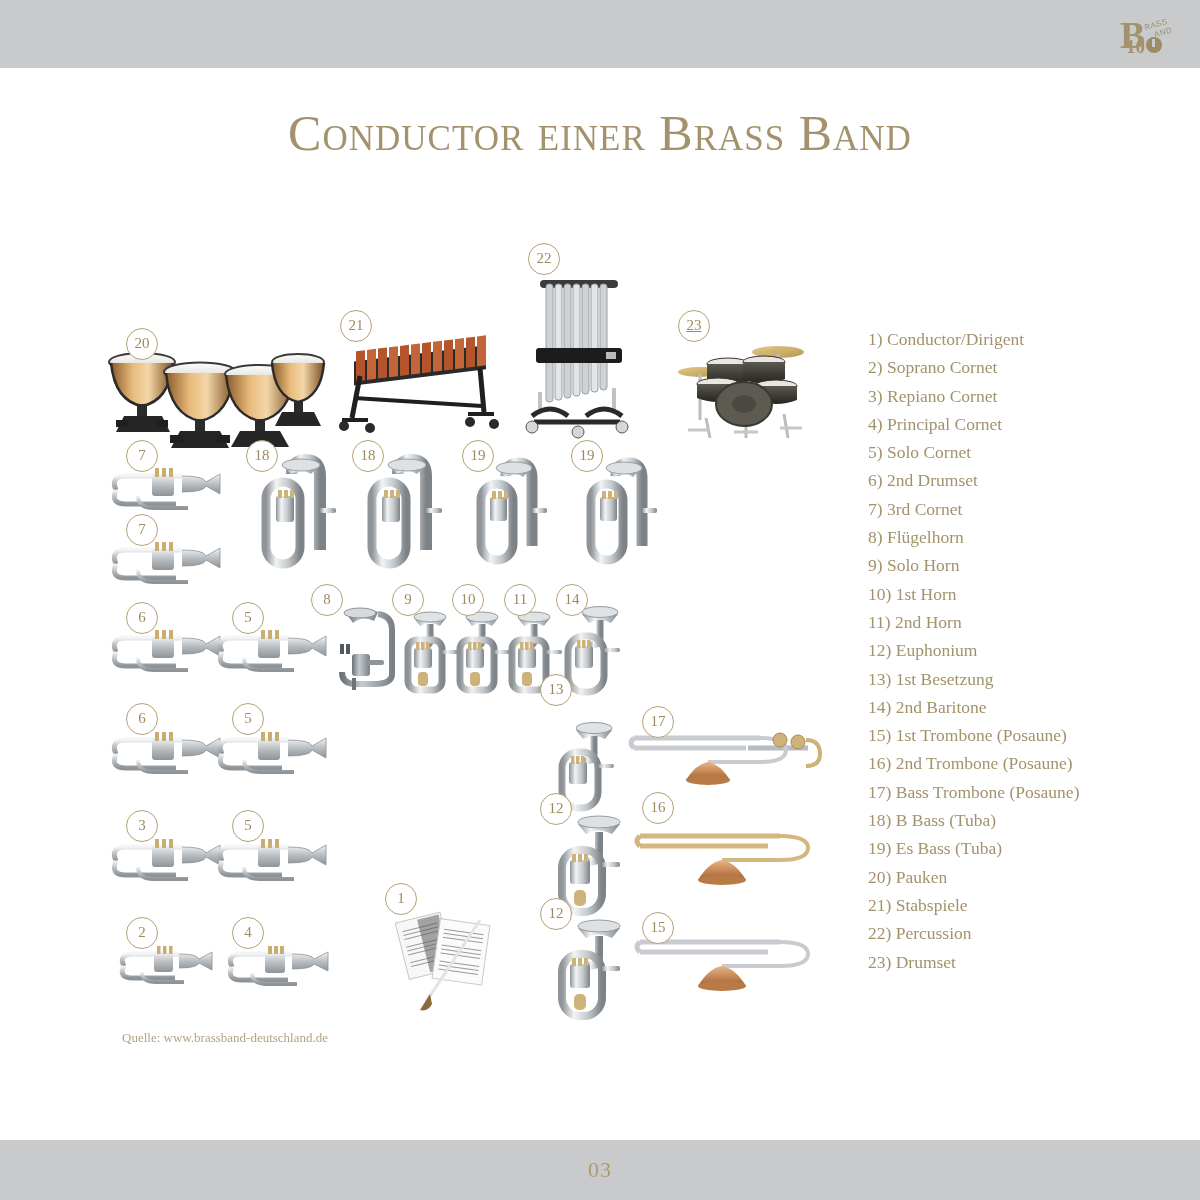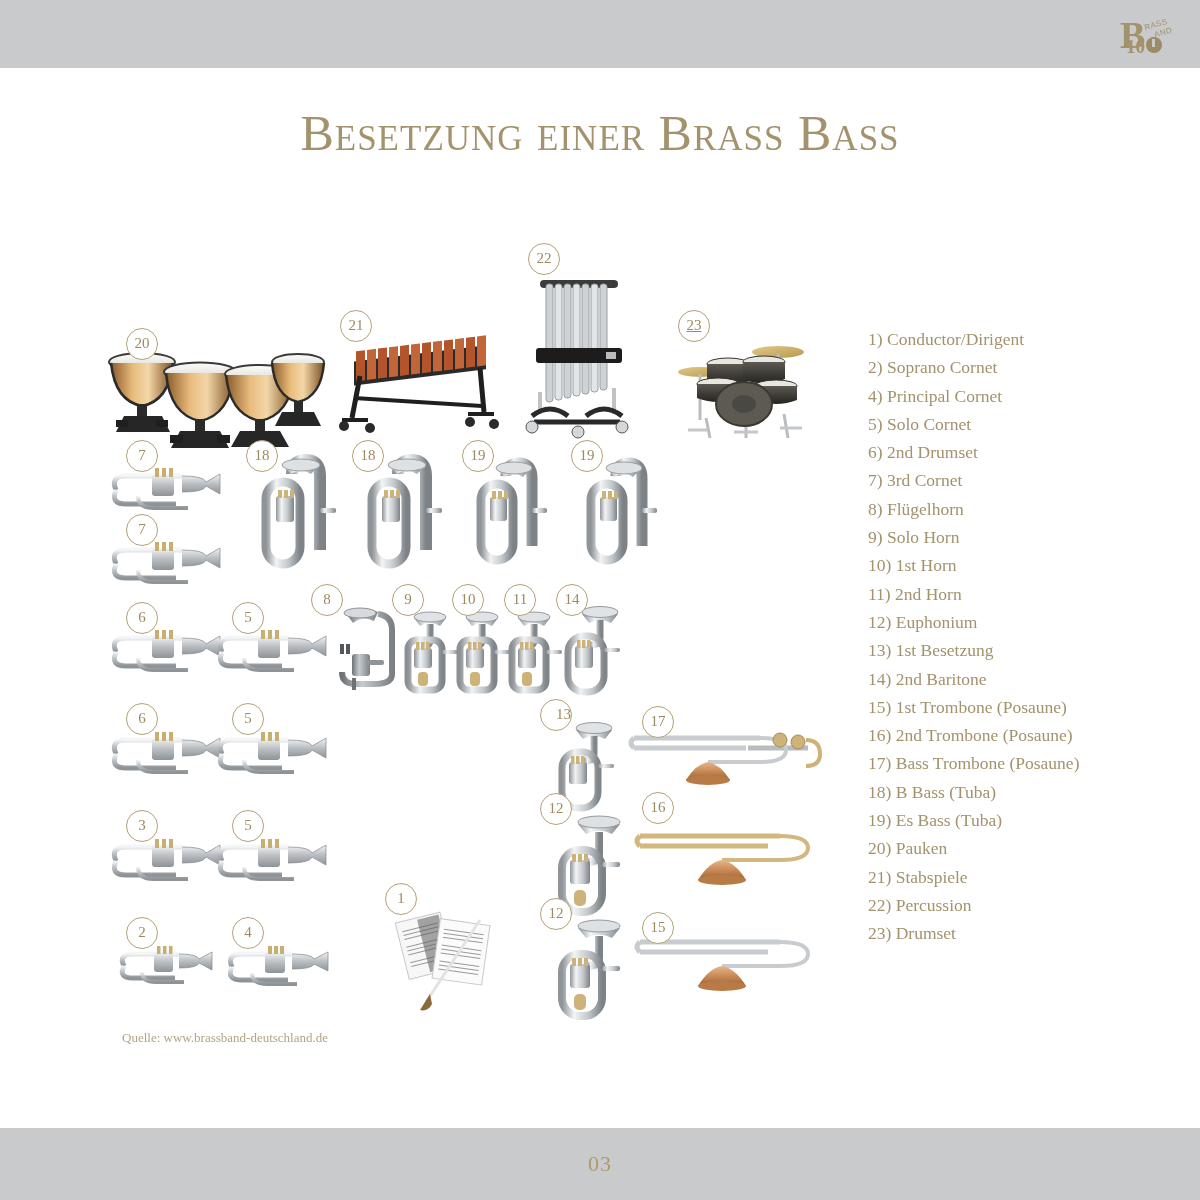--- a/index.html
+++ b/index.html
@@ -4,21 +4,21 @@
 <style>
   html,body{margin:0;padding:0;}
   body{
     width:1200px;height:1200px;
     background:#ffffff;
     font-family:"Liberation Serif",serif;
     position:relative;overflow:hidden;
   }
   .band{position:absolute;left:0;width:1200px;background:#c9cacc;}
   #header-band{top:0;height:68px;}
-  #footer-band{bottom:0;height:72px;display:flex;align-items:center;justify-content:center;}
+  #footer-band{bottom:0;height:60px;display:flex;align-items:center;justify-content:center;}
   #page-number{color:#b09a6b;font-size:22px;letter-spacing:1px;font-family:"Liberation Serif",serif;}
 
   
   #brand-logo{position:absolute;right:18px;top:14px;width:62px;height:42px;}
   .logo-b{position:absolute;left:0;top:2px;font-size:38px;line-height:38px;font-weight:bold;color:#a3926c;font-family:"Liberation Serif",serif;}
   .logo-brass{position:absolute;left:24px;top:6px;font-size:8px;color:#a3926c;transform:rotate(-16deg);letter-spacing:.5px;font-family:"Liberation Sans",sans-serif;}
   .logo-band{position:absolute;left:34px;top:14px;font-size:8px;color:#a3926c;transform:rotate(-16deg);letter-spacing:.5px;font-family:"Liberation Sans",sans-serif;}
   .logo-10{position:absolute;left:6px;top:22px;font-size:19px;font-weight:bold;color:#a3926c;font-family:"Liberation Serif",serif;}
   .logo-dot{position:absolute;left:26px;top:23px;width:16px;height:16px;border-radius:50%;background:#9c8b64;}
   .logo-dot:after{content:"";position:absolute;left:6px;top:2px;width:3px;height:8px;background:#c9cacc;}
@@ -53,21 +53,21 @@
 <div class="band" id="header-band">
   <div id="brand-logo">
     <span class="logo-b">B</span>
     <span class="logo-brass">RASS</span>
     <span class="logo-band">AND</span>
     <span class="logo-10">10</span>
     <span class="logo-dot"></span>
   </div>
 </div>
 
-<div id="page-title">Besetzung einer Brass Bass</div>
+<div id="page-title">Conductor einer Brass Band</div>
 
 <div class="inst" style="left:104px;top:336px;">
 <svg width="215" height="105" viewBox="0 0 215 105">
   <defs>
     <linearGradient id="cop" x1="0" y1="0" x2="1" y2="0">
       <stop offset="0" stop-color="#8a5a28"></stop>
           <stop offset="0.35" stop-color="#e8bb7c"></stop>
       <stop offset="0.6" stop-color="#f3d7a8"></stop>
           <stop offset="1" stop-color="#7d4f22"></stop>
     </linearGradient>
@@ -608,36 +608,37 @@
     <div class="badge" style="left: 126px; top: 514px;">7</div>
     <div class="badge" style="left: 126px; top: 602px;">6</div>
     <div class="badge" style="left: 232px; top: 602px;">5</div>
     <div class="badge" style="left: 311px; top: 584px;">8</div>
     <div class="badge" style="left: 392px; top: 584px;">9</div>
     <div class="badge" style="left: 452px; top: 584px;">10</div>
     <div class="badge" style="left: 504px; top: 584px;">11</div>
     <div class="badge" style="left: 556px; top: 584px;">14</div>
     <div class="badge" style="left: 126px; top: 703px;">6</div>
     <div class="badge" style="left: 232px; top: 703px;">5</div>
-    <div class="badge" style="left: 540px; top: 699px; text-align: right;">13</div>
+    <div class="badge" style="left: 540px; top: 674px;">13</div>
     <div class="badge" style="left: 642px; top: 706px;">17</div>
     <div class="badge" style="left: 126px; top: 810px;">3</div>
     <div class="badge" style="left: 232px; top: 810px;">5</div>
     <div class="badge" style="left: 540px; top: 793px;">12</div>
     <div class="badge" style="left: 642px; top: 792px;">16</div>
     <div class="badge" style="left: 126px; top: 917px;">2</div>
     <div class="badge" style="left: 232px; top: 917px;">4</div>
     <div class="badge" style="left: 385px; top: 883px;">1</div>
     <div class="badge" style="left: 540px; top: 898px;">12</div>
     <div class="badge" style="left: 642px; top: 912px;">15</div>
   </div>
 
 <div id="legend">
     <div class="legend-item"><span>1)</span> <span>Conductor/Dirigent</span></div>
     <div class="legend-item"><span>2)</span> <span>Soprano Cornet</span></div>
+    <div class="legend-item"><span>3)</span> <span>Repiano Cornet</span></div>
     <div class="legend-item"><span>4)</span> <span>Principal Cornet</span></div>
     <div class="legend-item"><span>5)</span> <span>Solo Cornet</span></div>
     <div class="legend-item"><span>6)</span> <span>2nd Drumset</span></div>
     <div class="legend-item"><span>7)</span> <span>3rd Cornet</span></div>
     <div class="legend-item"><span>8)</span> <span>Flügelhorn</span></div>
     <div class="legend-item"><span>9)</span> <span>Solo Horn</span></div>
     <div class="legend-item"><span>10)</span> <span>1st Horn</span></div>
     <div class="legend-item"><span>11)</span> <span>2nd Horn</span></div>
     <div class="legend-item"><span>12)</span> <span>Euphonium</span></div>
     <div class="legend-item"><span>13)</span> <span>1st Besetzung</span></div>

